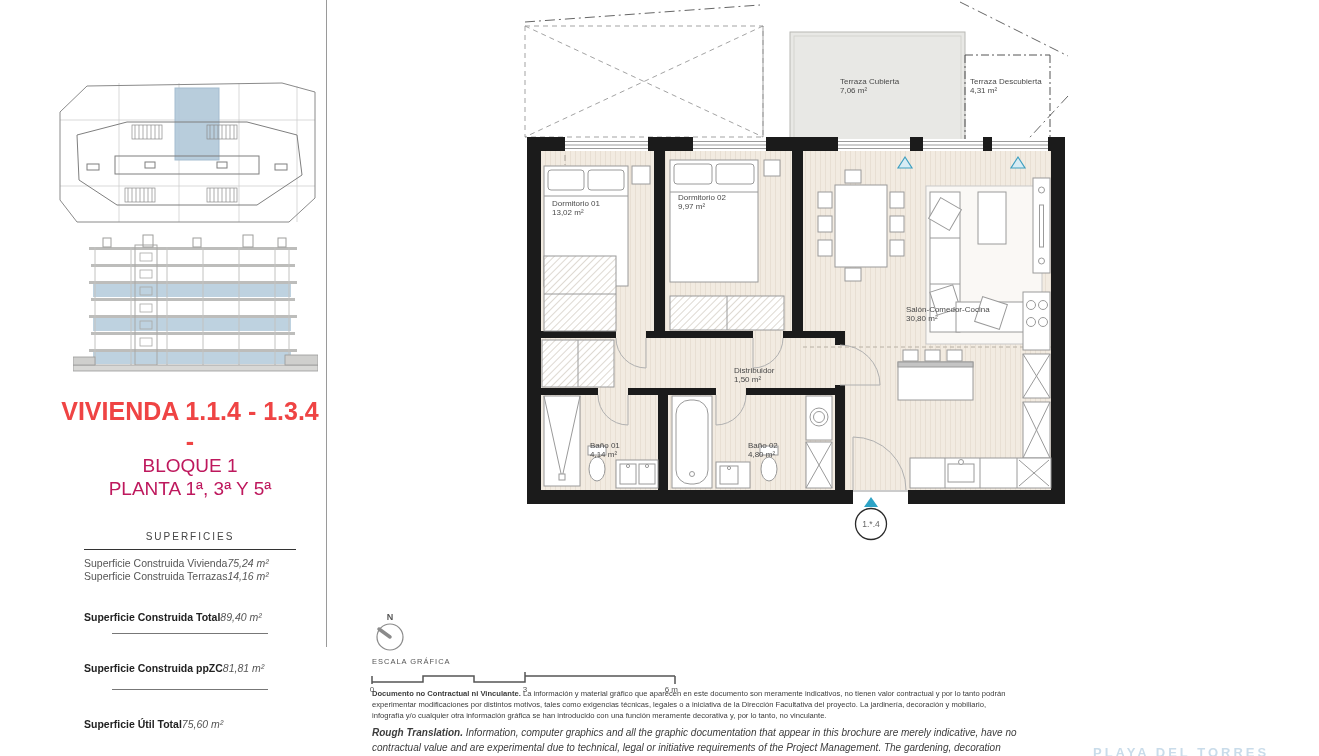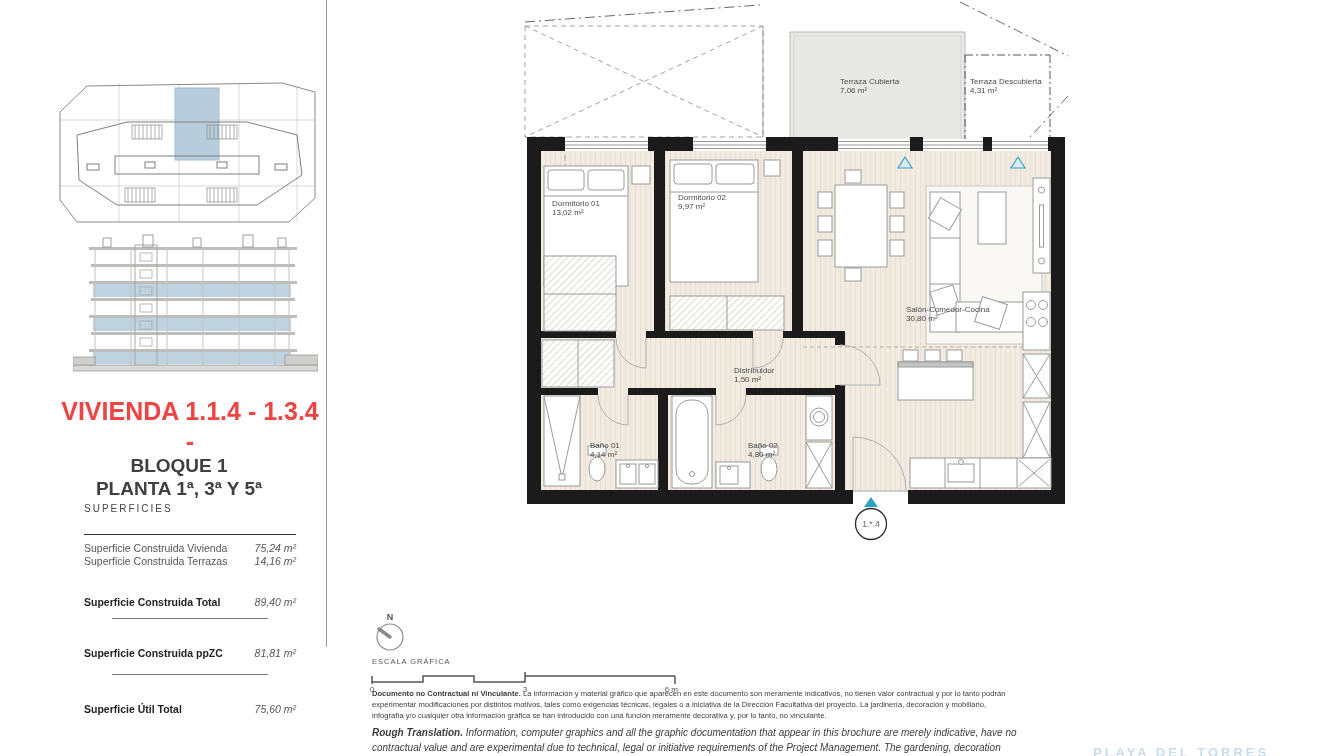--- a/index.html
+++ b/index.html
@@ -4,24 +4,24 @@
 <style>
   html,body{margin:0;padding:0;}
   body{
     width:1319px;height:756px;position:relative;overflow:hidden;
     background:#ffffff;font-family:"Liberation Sans",sans-serif;color:#333;
   }
   .abs{position:absolute;}
   
   #divider{left:326px;top:0;width:1px;height:647px;background:#9a9a9a;}
   #title{left:55px;top:397px;width:270px;text-align:center;font-size:25px;font-weight:bold;color:#ef4444;line-height:1.18;}
-  #subtitle{left:44px;top:455px;width:270px;text-align:center;font-size:19px;color:#404040;line-height:1.2;font-weight:700;}
+  #subtitle{left:55px;top:455px;width:270px;text-align:center;font-size:19px;color:#be185d;line-height:1.2;font-weight:400;}
   #surftable{left:84px;top:503px;width:212px;font-size:10.5px;color:#555;}
-  #surftable .hdr{font-size:10px;letter-spacing:2px;color:#444;padding-bottom:20px;border-bottom:1.5px solid #333;margin-bottom:7px;}
-  .srow{display:flex;justify-content:space-between;line-height:1.22;}
+  #surftable .hdr{text-align:center;font-size:10px;letter-spacing:2px;color:#444;padding-bottom:7px;border-bottom:1.5px solid #333;margin-bottom:7px;margin-top:28px;}
+  .srow{display:flex;justify-content:flex-start;line-height:1.22;}
   .srow .val{font-style:italic;}
   .srow.bold{font-weight:bold;color:#222;margin-top:28px;}
   .srow.bold .val{font-weight:normal;color:#555;}
   .sdiv{border:none;border-top:1px solid #777;margin:10px 28px 9px 28px;}
   .sdiv2{border:none;border-top:1px solid #777;margin:14px 28px 11px 28px;}
   
   #legal-es{left:372px;top:688px;width:645px;font-size:7.6px;line-height:1.45;color:#3c3c3c;}
   #legal-en{left:372px;top:726px;width:645px;font-size:10px;line-height:1.45;color:#3c3c3c;font-style:italic;}
   #watermark{left:1093px;top:745px;font-size:13px;font-weight:bold;letter-spacing:3px;color:#c9dcea;white-space:nowrap;}
   svg text{font-family:"Liberation Sans",sans-serif;}

